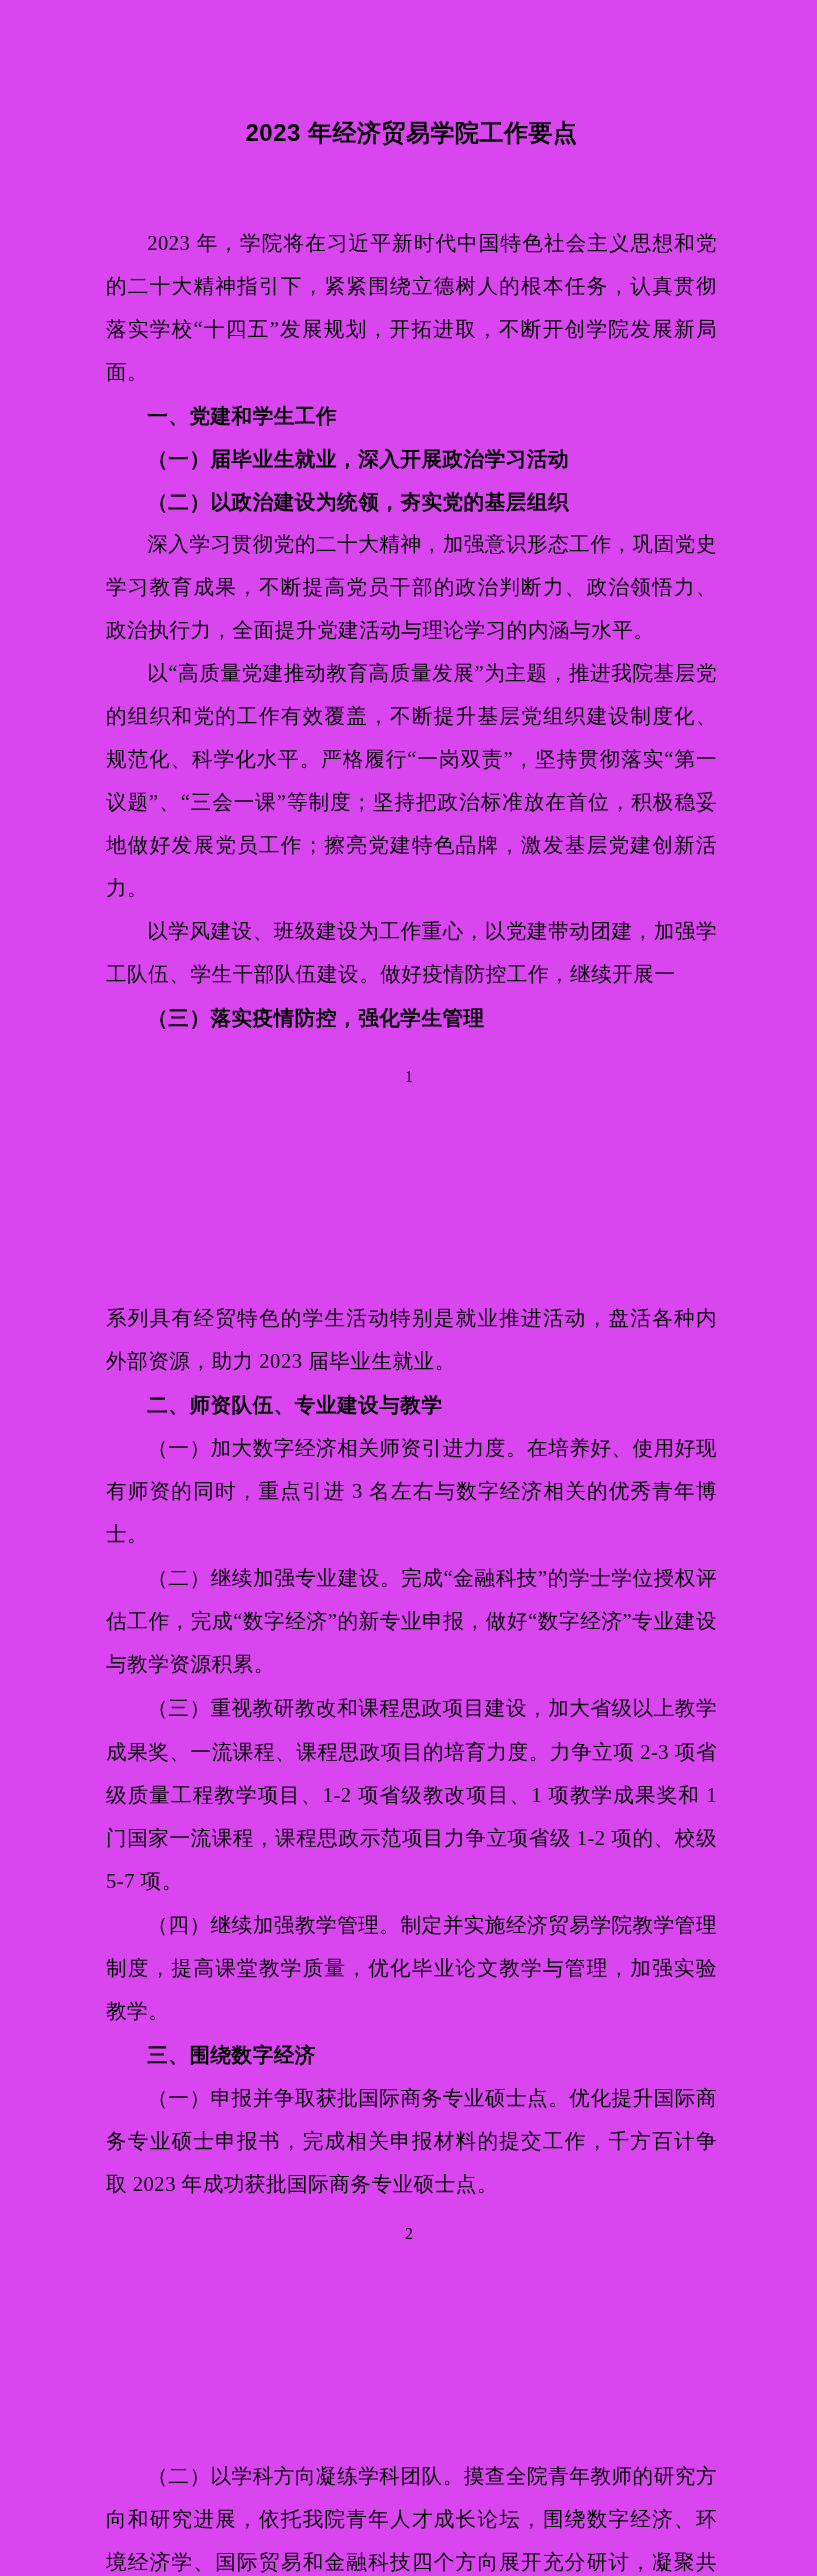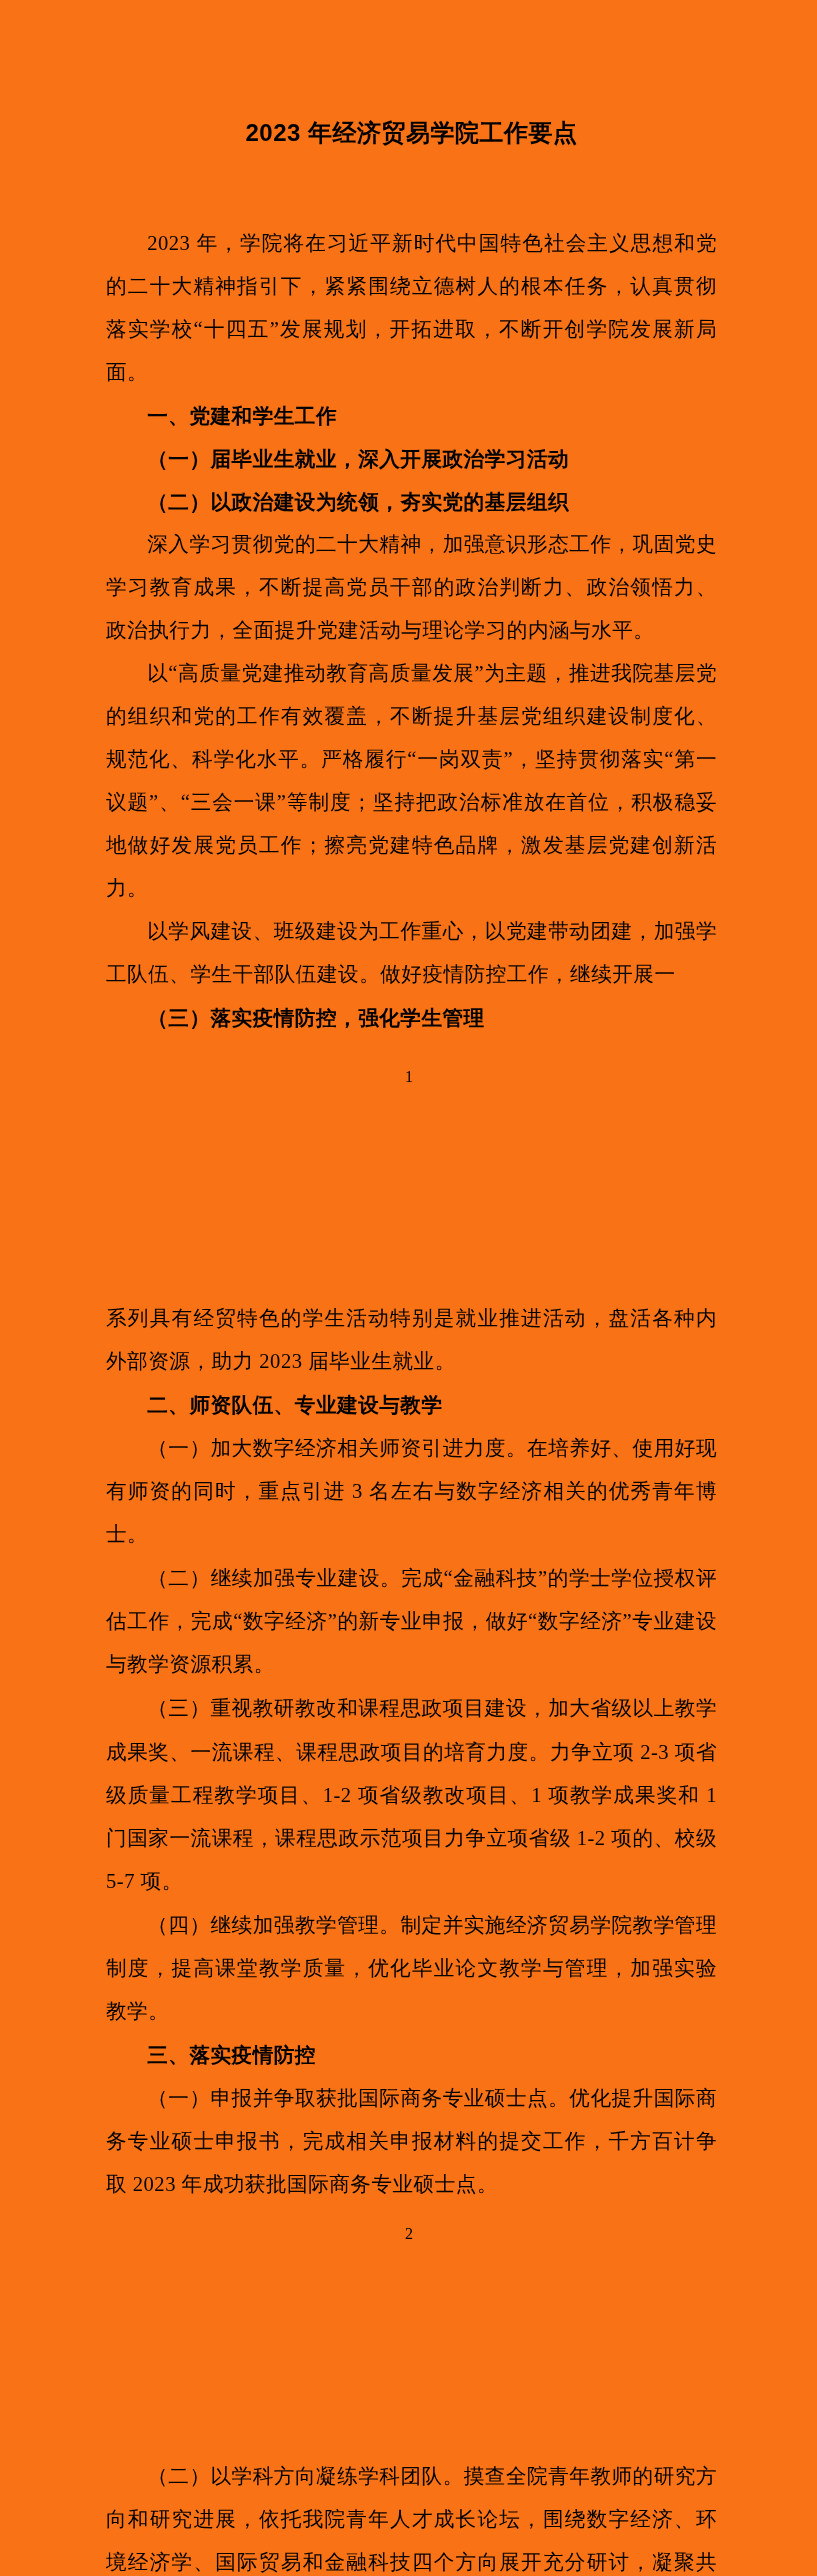--- a/index.html
+++ b/index.html
@@ -11,21 +11,21 @@
     position: relative;
     width: 818px;
     margin: 0;
     background: #ffffff;
     color: #000000;
   }
   .page {
     position: relative;
     width: 818px;
     height: 1157px;
-    background: #f97316;
+    background: #d946ef;
     overflow: hidden;
   }
   .content {
     position: absolute;
     left: 106px;
     width: 611px;
     top: 140px;
     font-family: "Liberation Serif", serif;
     font-size: 20.6px;
     line-height: 43px;
@@ -99,21 +99,21 @@
       <div class="page-num">1</div>
     </section>
     <section class="page">
       <div class="content">
         <p class="block block--continuation"><span class="run">系列具有经贸特色的学生活动特别是就业推进活动，盘活各种内外部资源，助力 2023 届毕业生就业。</span></p>
         <p class="block block--heading"><span class="run run--bold">二、师资队伍、专业建设与教学</span></p>
         <p class="block block--paragraph"><span class="run run--bold">（一）加大数字经济相关师资引进力度。</span><span class="run">在培养好、使用好现有师资的同时，重点引进 3 名左右与数字经济相关的优秀青年博士。</span></p>
         <p class="block block--paragraph"><span class="run run--bold">（二）继续加强专业建设。</span><span class="run">完成“金融科技”的学士学位授权评估工作，完成“数字经济”的新专业申报，做好“数字经济”专业建设与教学资源积累。</span></p>
         <p class="block block--paragraph"><span class="run run--bold">（三）重视教研教改和课程思政项目建设，加大省级以上教学成果奖、一流课程、课程思政项目的培育力度。</span><span class="run">力争立项 2-3 项省级质量工程教学项目、1-2 项省级教改项目、1 项教学成果奖和 1 门国家一流课程，课程思政示范项目力争立项省级 1-2 项的、校级 5-7 项。</span></p>
         <p class="block block--paragraph"><span class="run run--bold">（四）继续加强教学管理。</span><span class="run">制定并实施经济贸易学院教学管理制度，提高课堂教学质量，优化毕业论文教学与管理，加强实验教学。</span></p>
-        <p class="block block--heading"><span class="run run--bold">三、落实疫情防控</span></p>
+        <p class="block block--heading"><span class="run run--bold">三、围绕数字经济</span></p>
         <p class="block block--paragraph"><span class="run run--bold">（一）申报并争取获批国际商务专业硕士点。</span><span class="run">优化提升国际商务专业硕士申报书，完成相关申报材料的提交工作，千方百计争取 2023 年成功获批国际商务专业硕士点。</span></p>
       </div>
       <div class="page-num">2</div>
     </section>
     <section class="page page--last">
       <div class="content">
         <p class="block block--paragraph"><span class="run run--bold">（二）以学科方向凝练学科团队。</span><span class="run">摸查全院青年教师的研究方向和研究进展，依托我院青年人才成长论坛，围绕数字经济、环境经济学、国际贸易和金融科技四个方向展开充分研讨，凝聚共识，配置资源。</span></p>
       </div>
     </section>
   </div>

